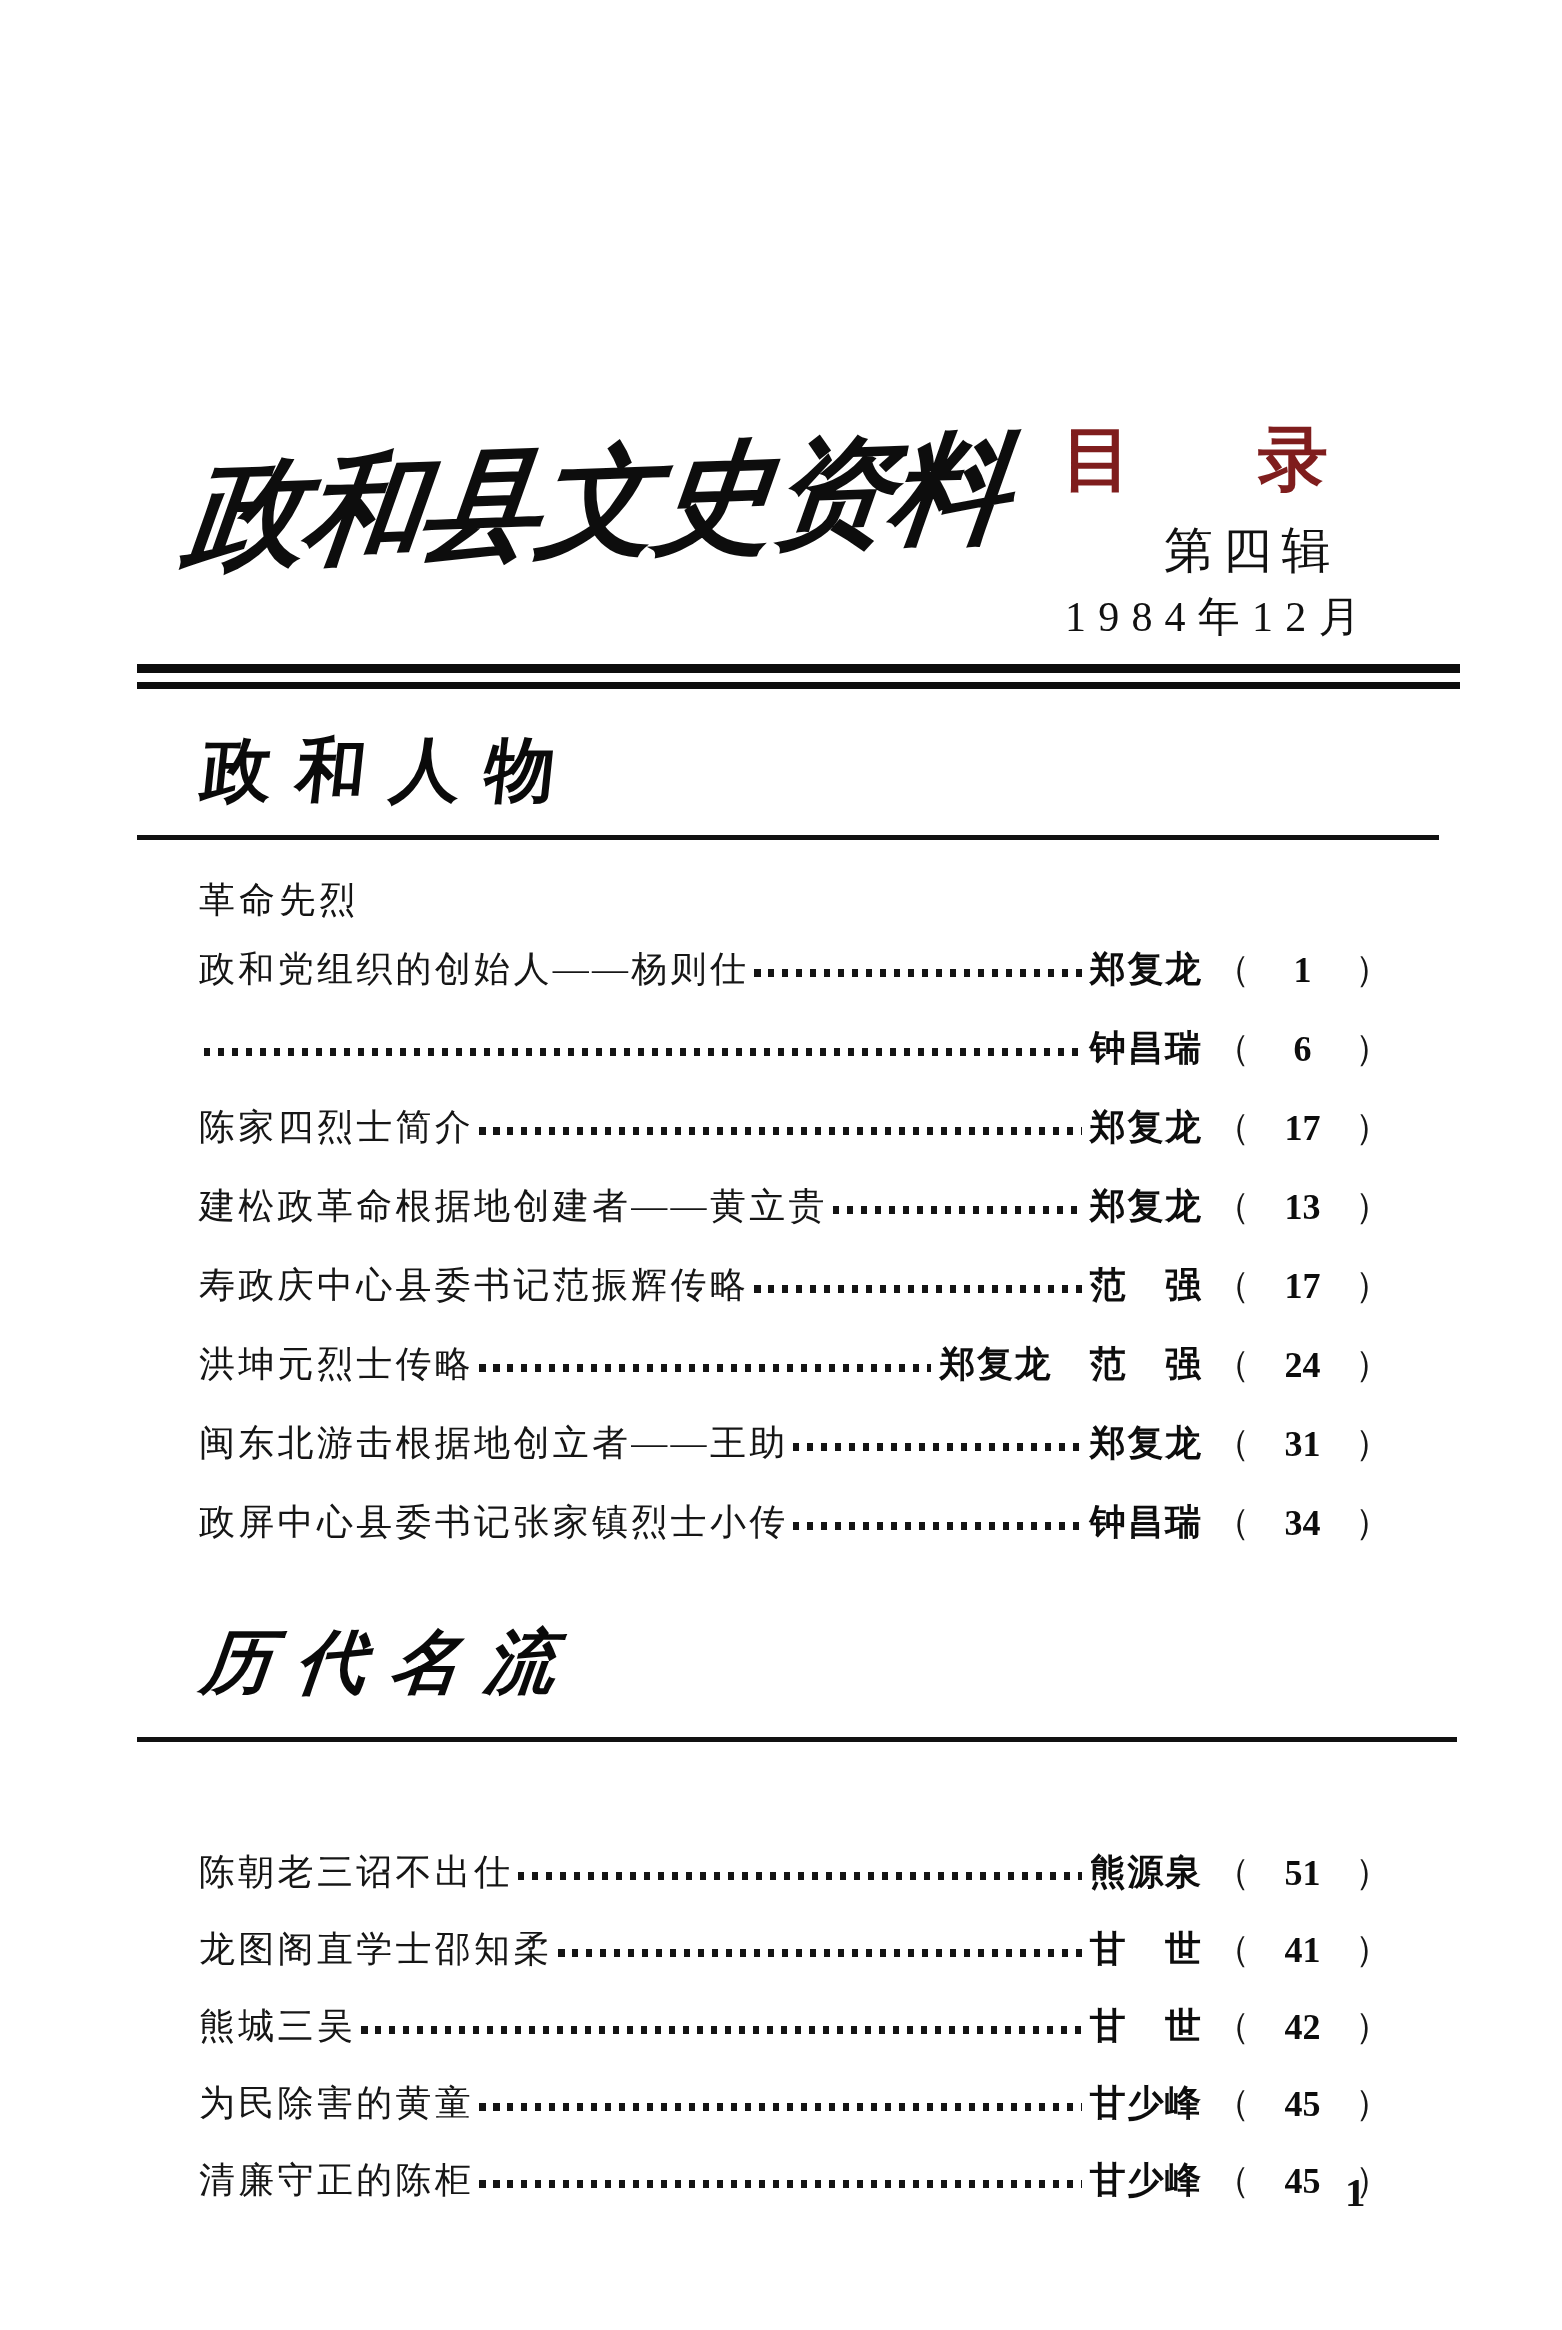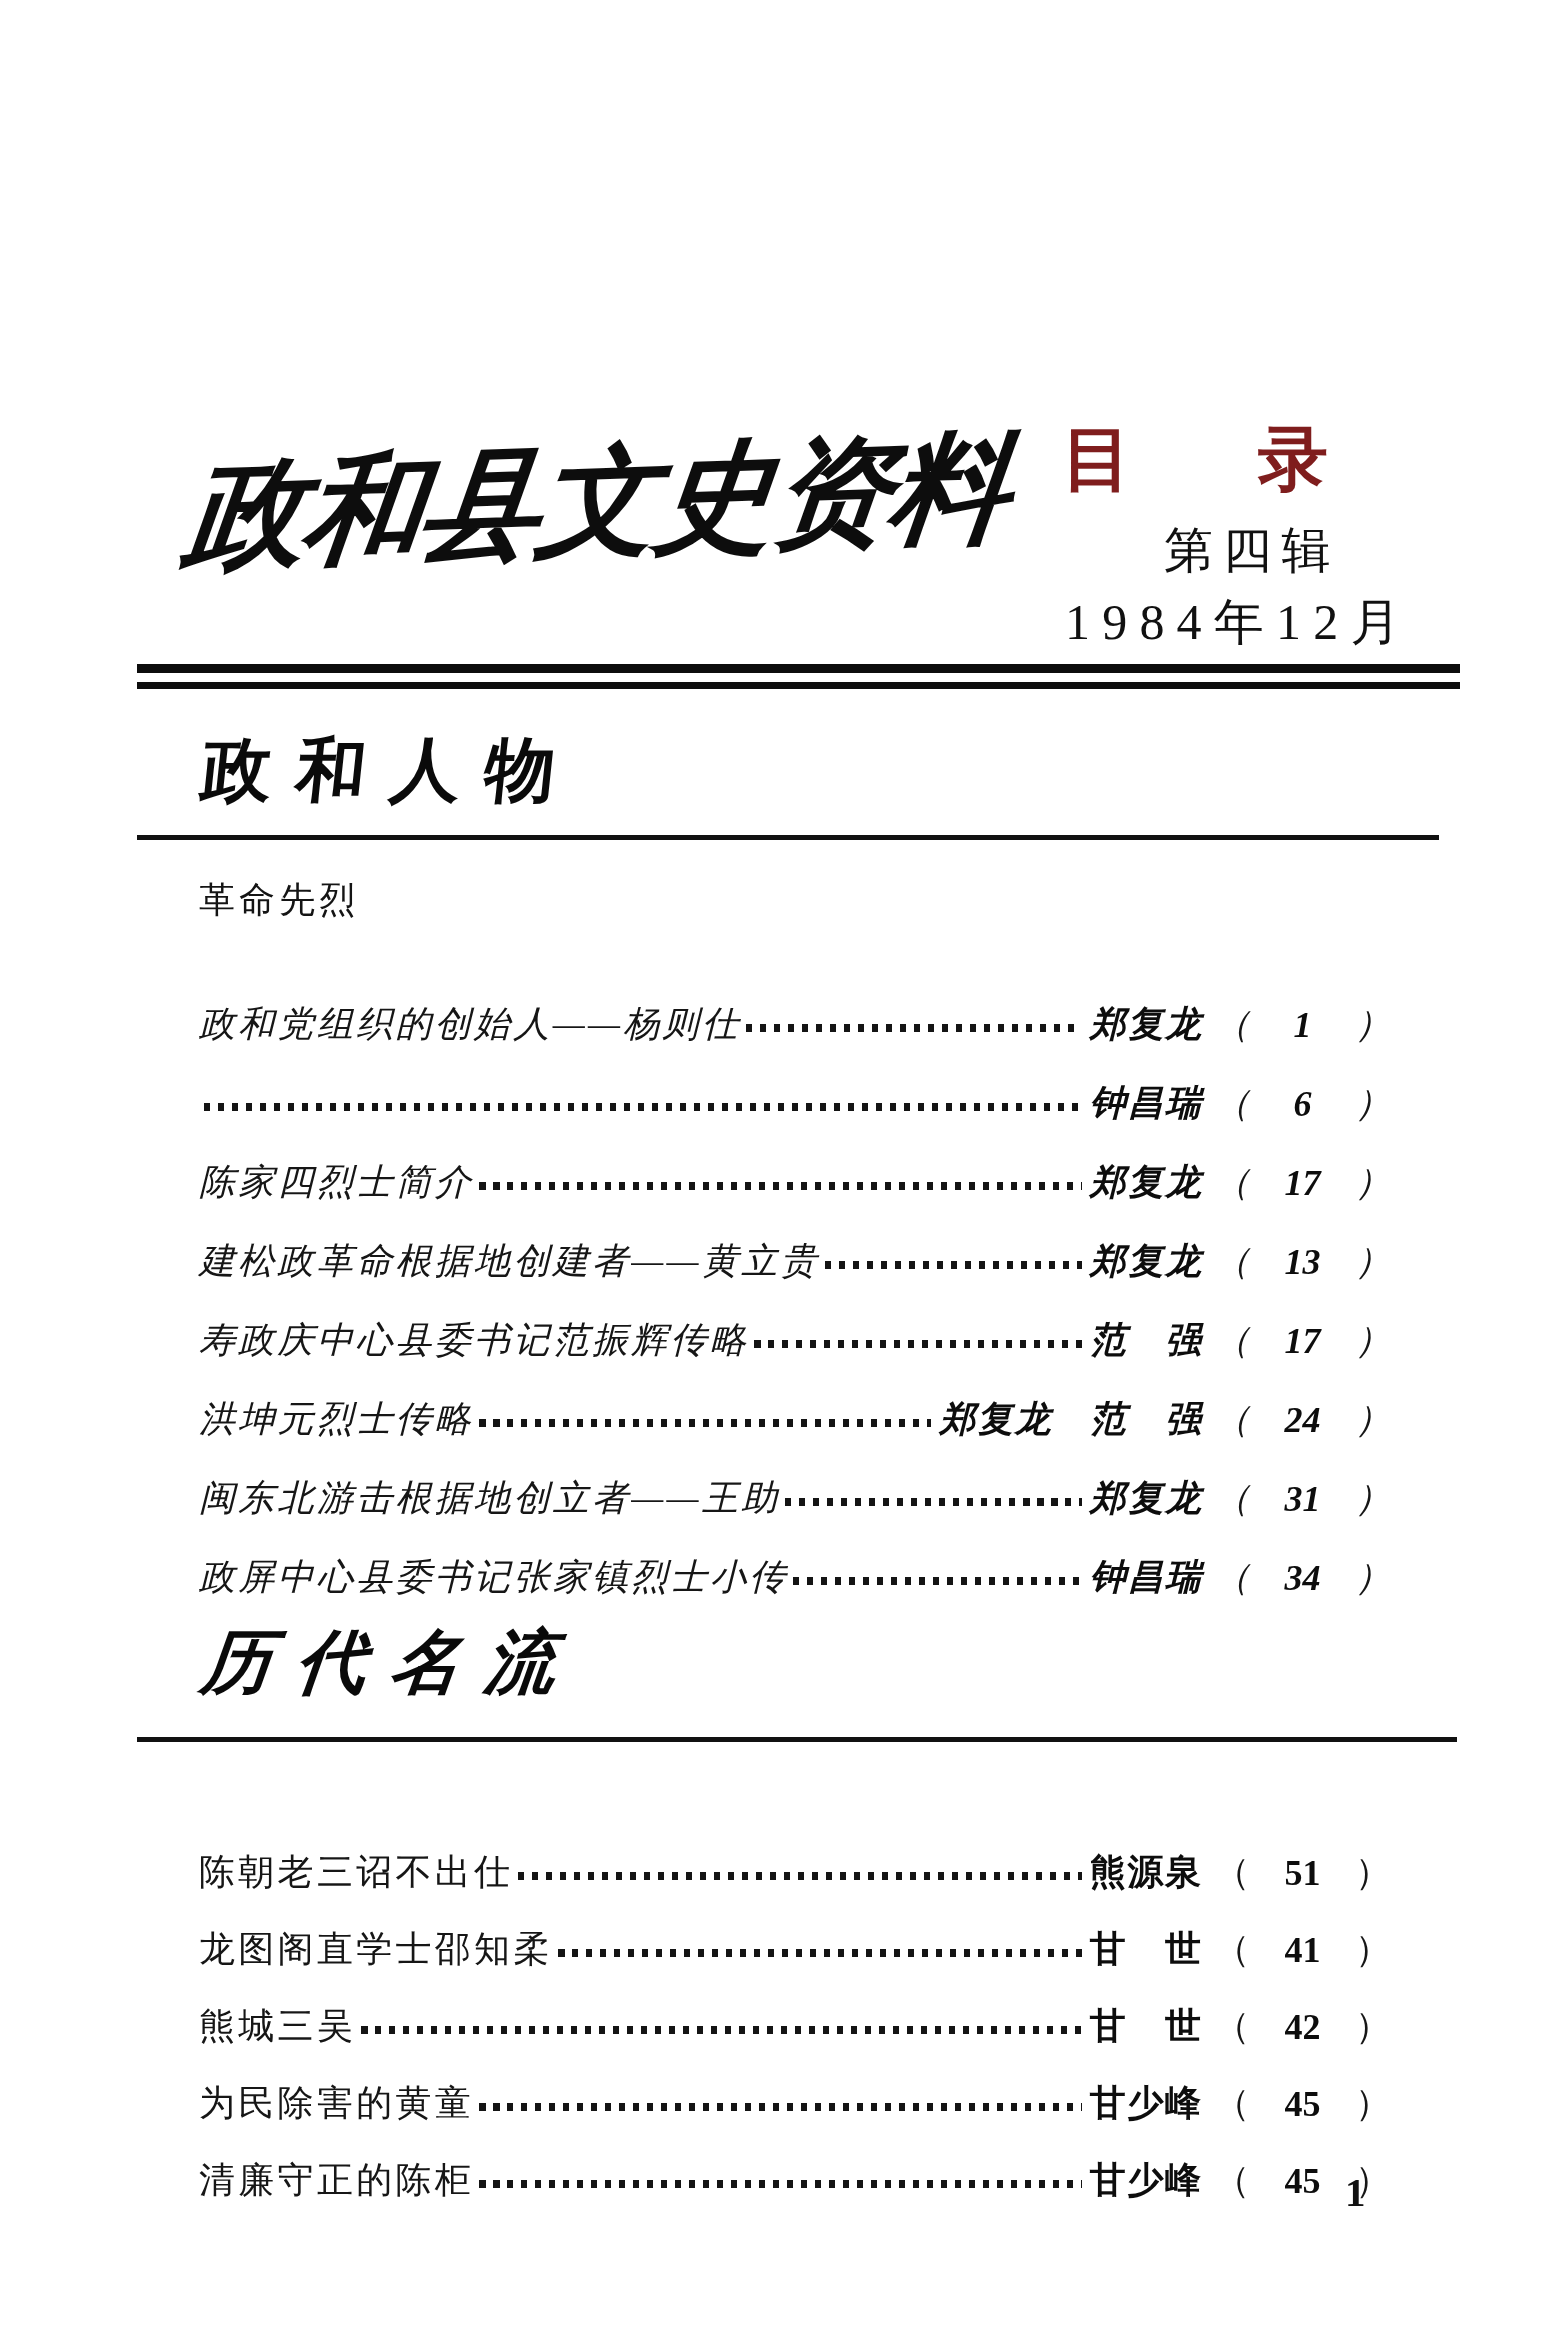--- a/index.html
+++ b/index.html
@@ -24,21 +24,21 @@
     position: absolute; left: 1062px; top: 413px;
     font-size: 70px; font-weight: bold; letter-spacing: 28px;
     white-space: pre; color: #7f1d1d;
   }
   .volume {
     position: absolute; left: 1136px; top: 518px;
     font-size: 49px; letter-spacing: 9.8px; white-space: pre; color: #111; margin-left: 28px;
   }
   .date {
     position: absolute; left: 1065px; top: 589px;
-    font-size: 50px; letter-spacing: 12.2px; white-space: pre; color: #111;
+    font-size: 42px; letter-spacing: 12.2px; white-space: pre; color: #111;
   }
   .double-rule {
     position: absolute; left: 137px; top: 664px; width: 1323px; height: 9px;
     border-top: 9px solid #0d0d0d; border-bottom: 7.3px solid #0d0d0d;
   }
 
   
   .sec-heading {
     position: absolute; left: 202px;
     font-size: 70px; font-weight: bold; letter-spacing: 24.4px;
@@ -52,21 +52,21 @@
   .thin-rule.r1 { top: 835px; width: 1302px; }
   .thin-rule.r2 { top: 1737px; width: 1320px; }
 
   .subheading {
     position: absolute; left: 199px; top: 876px;
     font-size: 36px; letter-spacing: 4.1px; color: #141414; white-space: nowrap;
   }
 
   
   .toc-list { position: absolute; left: 199px; width: 1192px; }
-  .toc-list.l1 { top: 985px; font-style: italic; }
+  .toc-list.l1 { top: 930px; }
   .toc-list.l2 { top: 1834px; }
   .row { display: flex; align-items: center; font-size: 36px; }
   .l1 .row { height: 79px; }
   .l2 .row { height: 77px; }
   .row .t { white-space: pre; letter-spacing: 3.3px; flex: none; }
   .row .leader {
     flex: 1; height: 8.1px; margin: 6.5px 8.1px 0 4.9px; min-width: 33px;
     background-image: repeating-linear-gradient(90deg, #141414 0 6.5px, transparent 6.5px 14px);
   }
   .row .a { font-weight: bold; white-space: pre; letter-spacing: 1.6px; flex: none; color: #0d0d0d; text-align: right; }

